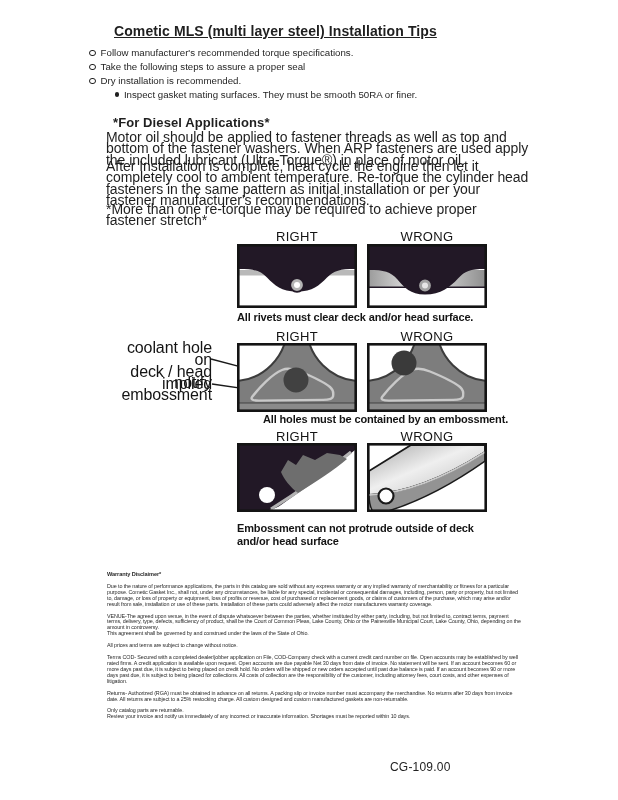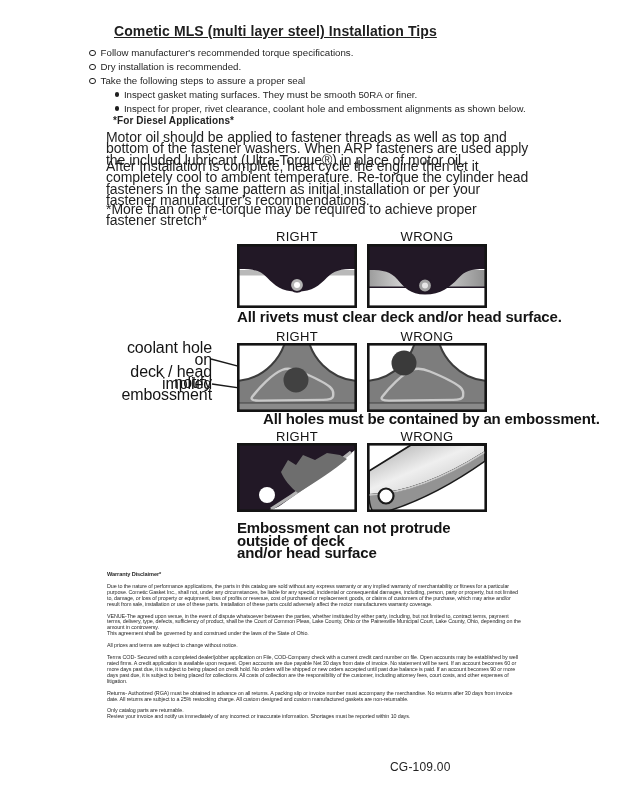--- a/index.html
+++ b/index.html
@@ -11,26 +11,26 @@
   .abs{position:absolute;}
   
   .doc-title{left:114px;top:23px;font-size:14px;font-weight:bold;text-decoration:underline;letter-spacing:.1px;}
   
   .bullets{left:89px;top:46px;width:480px;font-size:9.7px;line-height:14px;}
   .brow{display:flex;align-items:flex-start;}
   .brow.sub{margin-left:26px;}
   .ocirc{flex:0 0 auto;width:4.6px;height:4.6px;border:1.1px solid #1f1f1f;border-radius:50%;margin:3.6px 5px 0 0;}
   .dot{flex:0 0 auto;width:4.4px;height:4.4px;background:#1f1f1f;border-radius:50%;margin:4.2px 4.5px 0 0;}
   
-  .diesel-heading{left:113px;top:115px;font-size:10px;font-weight:bold;letter-spacing:.1px;}
+  .diesel-heading{left:113px;top:115px;font-size:13px;font-weight:bold;letter-spacing:.1px;}
   .para{left:106px;width:424px;font-size:14px;line-height:11.4px;letter-spacing:-.05px;}
   .p1{top:132px;}.p2{top:161px;}.p3{top:204px;}
   
   .collabel{width:120px;text-align:center;font-size:13px;letter-spacing:.3px;color:#141414;}
-  .cap{font-size:15px;font-weight:bold;letter-spacing:-.15px;line-height:12.5px;color:#141414;}
+  .cap{font-size:11px;font-weight:bold;letter-spacing:-.15px;line-height:12.5px;color:#141414;}
   .ann{font-size:16px;line-height:12px;text-align:right;color:#141414;letter-spacing:-.1px;}
   .panel{display:block;}
   
   .fineprint{left:107px;top:572px;width:414px;font-size:5.4px;line-height:5.9px;letter-spacing:-.1px;color:#2a2a2a;}
   .fp-heading{font-weight:bold;font-size:5.6px;margin-bottom:6px;}
   .fp{margin:0 0 6px 0;}
   .footer-code{left:390px;top:760px;font-size:12px;letter-spacing:.2px;color:#222;}
 </style>
 </head>
 <body>
@@ -39,33 +39,29 @@
 
   <div class="abs doc-title">Cometic MLS (multi layer steel) Installation Tips</div>
 
   <div class="abs bullets">
     <div class="brow">
       <span class="ocirc"></span>
       <span>Follow manufacturer's recommended torque specifications.</span>
     </div>
     <div class="brow">
       <span class="ocirc"></span>
-      <span>Dry installation is recommended.</span>
+      <span>Take the following steps to assure a proper seal</span>
     </div>
     <div class="brow">
       <span class="ocirc"></span>
-      <span>Take the following steps to assure a proper seal</span>
+      <span>Dry installation is recommended.</span>
     </div>
     <div class="brow sub">
       <span class="dot"></span>
       <span>Inspect gasket mating surfaces.  They must be smooth 50RA or finer.</span>
-    </div>
-    <div class="brow sub">
-      <span class="dot"></span>
-      <span>Inspect for proper, rivet clearance, coolant hole and embossment alignments as shown below.</span>
     </div>
   </div>
 
   <div class="abs diesel-heading">*For Diesel Applications*</div>
   <div class="abs para p1">Motor oil should be applied to fastener threads as well as top and bottom of the fastener washers. When ARP fasteners are used apply the included lubricant (Ultra-Torque®) in place of motor oil.</div>
   <div class="abs para p2">After Installation is complete, heat cycle the engine then let it completely cool to ambient temperature. Re-torque the cylinder head fasteners in the same pattern as initial installation or per your fastener manufacturer's recommendations.</div>
   <div class="abs para p3">*More than one re-torque may be required to achieve proper fastener stretch*</div>
 
   <div class="abs collabel" style="left:237px;top:229px;">RIGHT</div>
   <div class="abs collabel" style="left:367px;top:229px;">WRONG</div>

